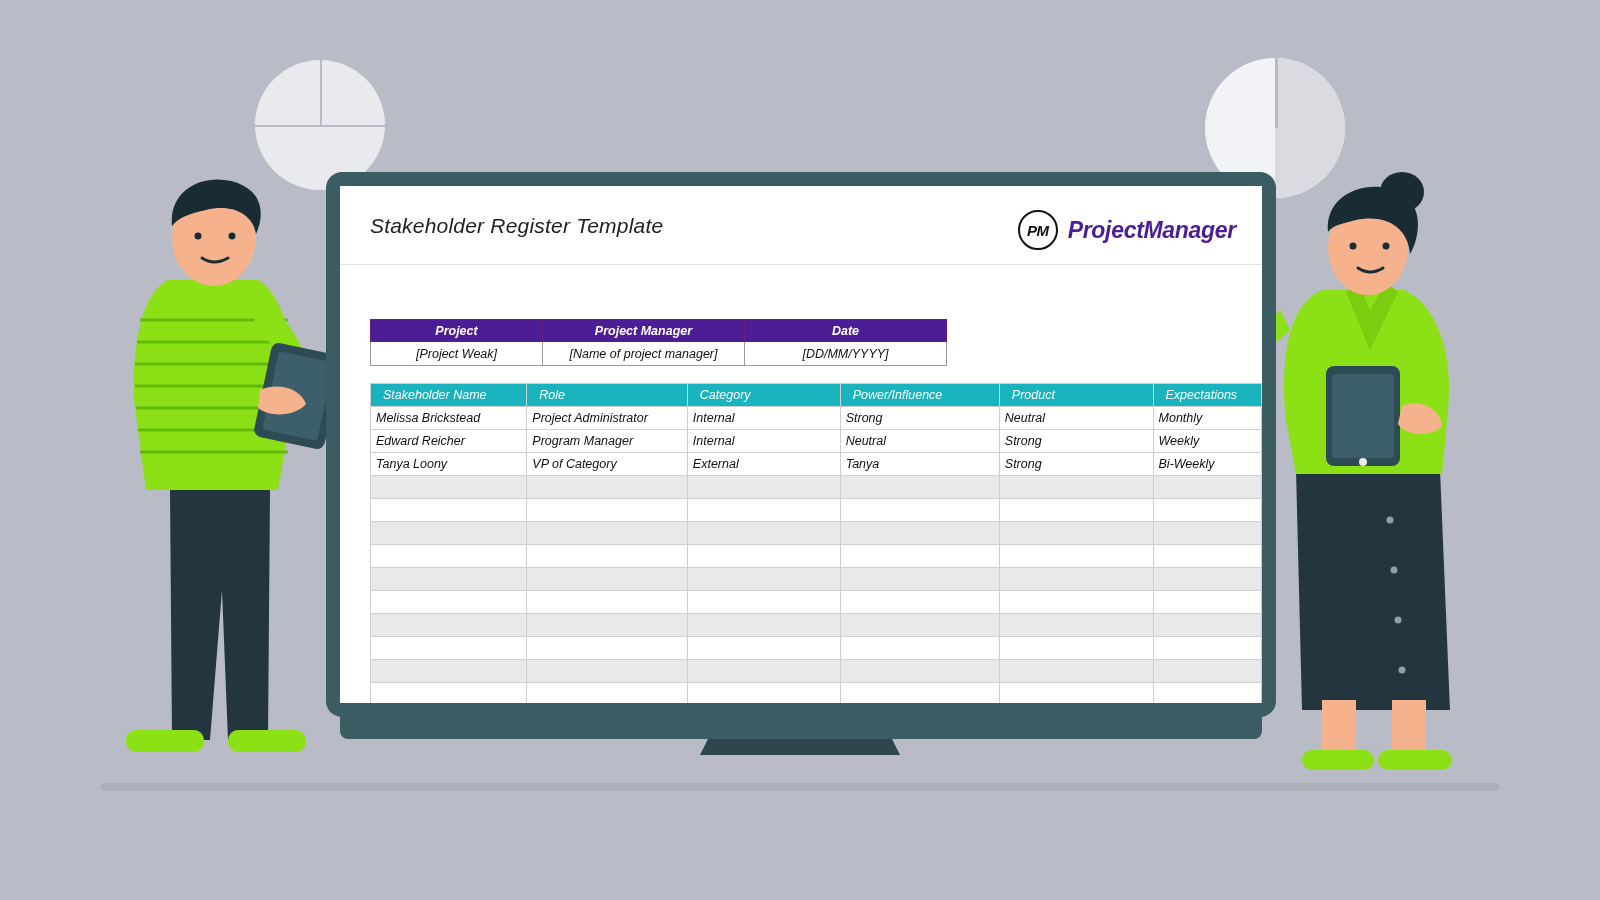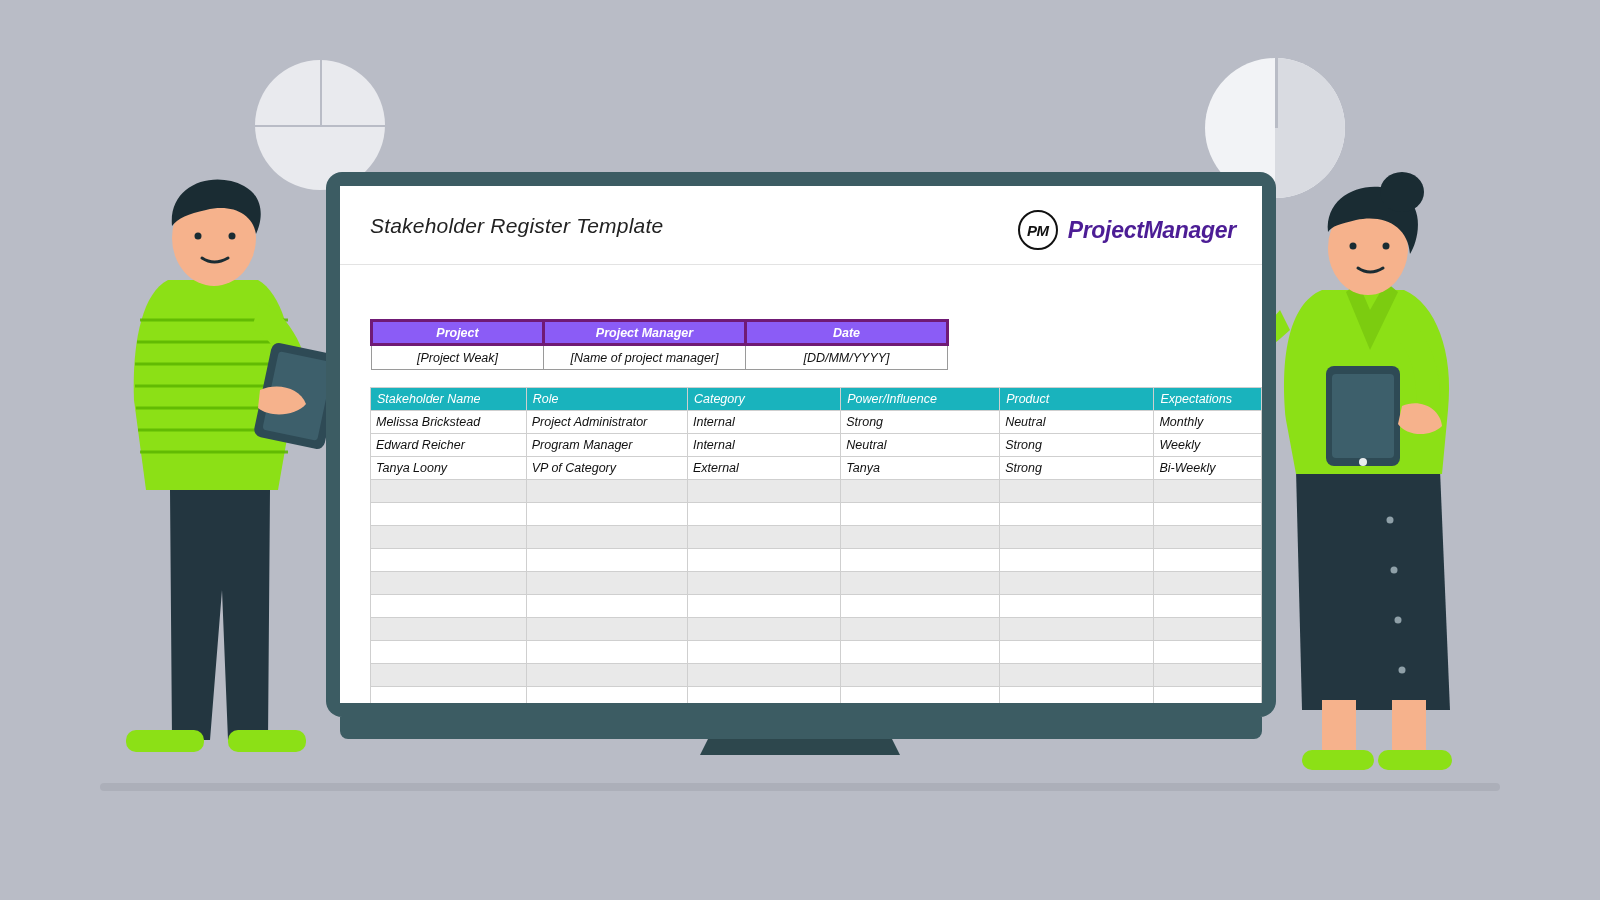--- a/index.html
+++ b/index.html
@@ -176,27 +176,27 @@
     position: absolute;
     left: 30px;
     top: 133px;
     right: 0;
   }
   table.info {
     border-collapse: collapse;
     table-layout: fixed;
   }
   table.info th {
-    background: #8b5cf6;
+    background: #4c1d95;
     color: #ffffff;
     font-size: 12.5px;
     font-weight: bold;
     height: 19px;
     text-align: center;
-    border: 3px solid #701a75;
+    border: 1px solid #701a75;
   }
   table.info td {
     border: 1px solid #9a9a9a;
     height: 21px;
     text-align: center;
     font-size: 12.5px;
     color: #111;
     background: #fff;
   }
   .c1 { width: 172px; }
@@ -208,21 +208,21 @@
     border-collapse: collapse;
     table-layout: fixed;
     margin-top: 17px;
   }
   table.register th {
     background: #19b3bd;
     color: #ffffff;
     font-size: 12.5px;
     font-weight: normal;
     text-align: left;
-    padding: 2px 6px;
+    padding: 2px 12px;
     height: 18px;
     border: 1px solid #cfcfcf;
     white-space: nowrap;
     overflow: hidden;
   }
   table.register td {
     font-size: 12.5px;
     color: #111;
     text-align: left;
     padding: 2px 5px;

